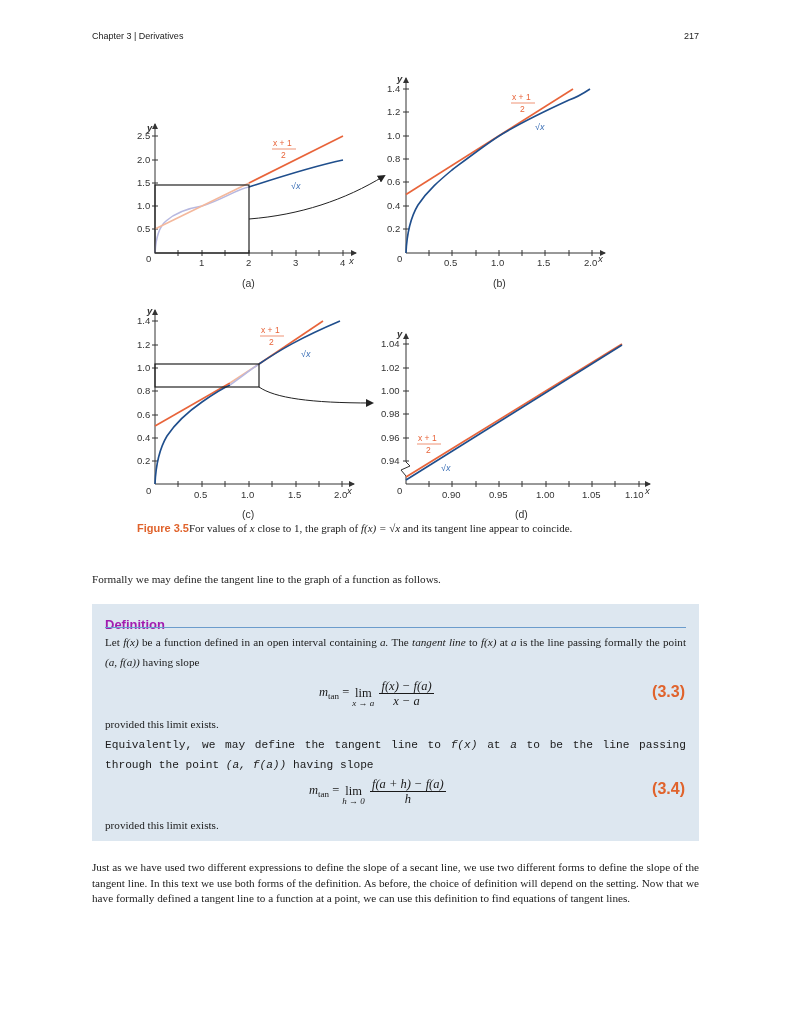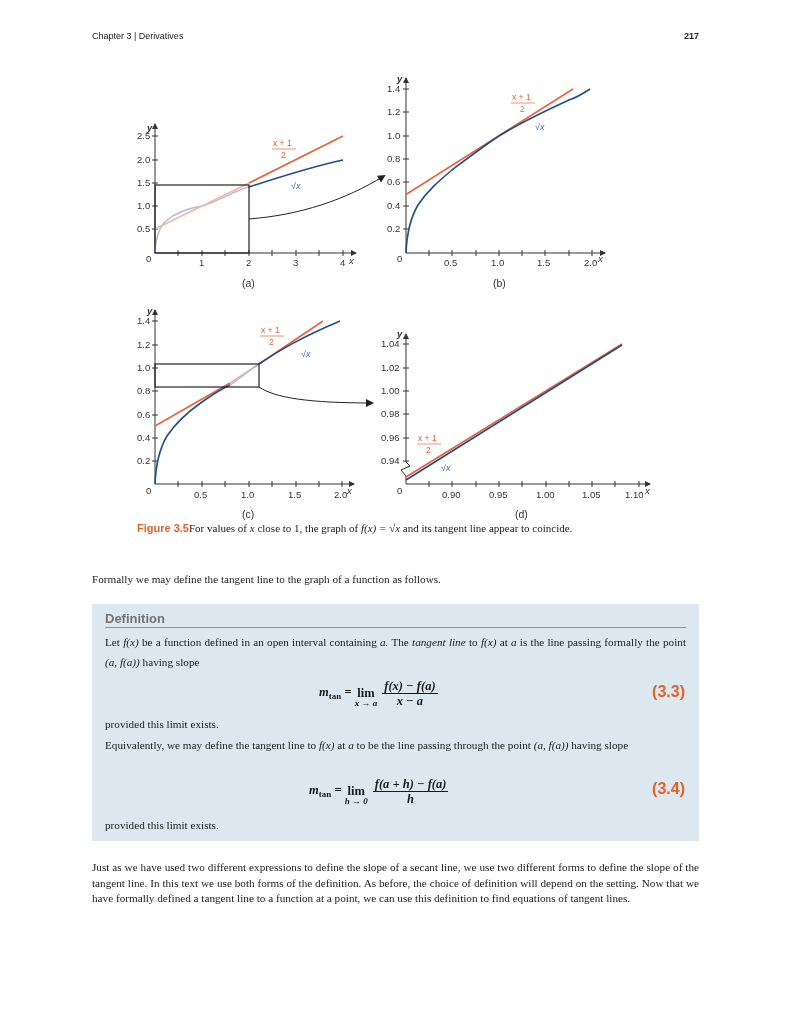--- a/index.html
+++ b/index.html
@@ -1,32 +1,32 @@
 <!DOCTYPE html>
 <html><head>
 <meta charset="utf-8">
 <style>
   html, body { margin: 0; padding: 0; background: #ffffff; }
   body { width: 791px; height: 1024px; position: relative; overflow: hidden; font-family: "Liberation Serif", serif; color: #1a1a1a; }
   .header { position: absolute; top: 31px; left: 92px; right: 92px; height: 14px; font-family: "Liberation Sans", sans-serif; font-size: 9px; color: #222; }
   .header .left { position: absolute; left: 0; top: 0; }
-  .header .right { position: absolute; right: 0; top: 0; font-weight: bold; }
+  .header .right { position: absolute; right: 0; top: 0; }
   svg.fig { position: absolute; left: 0; top: 0; }
   .fig text { font-family: "Liberation Sans", sans-serif; }
   .caption { position: absolute; top: 522px; left: 137px; font-size: 11px; white-space: nowrap; }
   .caption .fig-label { font-family: "Liberation Sans", sans-serif; font-weight: bold; color: #e0632c; margin-right: 0; }
   .caption i { font-style: italic; }
   .para { position: absolute; left: 92px; width: 607px; font-size: 11.2px; line-height: 15px; text-align: justify; }
   .intro { top: 572px; }
   .defbox { position: absolute; left: 92px; top: 604px; width: 607px; height: 237px; background: #dde7f0; }
-  .def-title { position: absolute; left: 13px; top: 7px; font-family: "Liberation Sans", sans-serif; font-weight: bold; font-size: 13px; color: #737373; }
+  .def-title { position: absolute; left: 13px; top: 13px; font-family: "Liberation Sans", sans-serif; font-weight: bold; font-size: 13px; color: #a21caf; }
   .def-rule { position: absolute; left: 13px; right: 13px; top: 23px; height: 1px; background: #6b9ccc; }
   .def-text { position: absolute; left: 13px; right: 13px; font-size: 11.2px; line-height: 20px; text-align: justify; }
   .def-text i, .math i { font-style: italic; }
-  .math { position: absolute; font-size: 12.5px; white-space: nowrap; font-weight: bold; }
+  .math { position: absolute; font-size: 12.5px; white-space: nowrap; }
   .eqnum { position: absolute; right: 14px; font-family: "Liberation Sans", sans-serif; font-weight: bold; font-size: 16px; color: #e0632c; }
   .frac { display: inline-block; vertical-align: middle; text-align: center; margin-left: 2px; }
   .frac .num { display: block; border-bottom: 1px solid #1a1a1a; padding: 0 2px; line-height: 14px; }
   .frac .den { display: block; line-height: 14px; }
   .lim { display: inline-block; vertical-align: middle; text-align: center; position: relative; top: 4px; }
   .lim .l1 { display: block; line-height: 11px; }
   .lim .l2 { display: block; font-size: 9px; line-height: 9px; font-style: italic; }
   .sub { font-size: 9px; vertical-align: -3px; }
   .outro { top: 860px; line-height: 15.5px; }
 </style>
@@ -271,21 +271,21 @@
 
   <div class="math" style="left:227px; top:75px;">
     <i>m</i><span class="sub">tan</span> =
     <span class="lim"><span class="l1">lim</span><span class="l2">x → a</span></span>
     <span class="frac"><i class="num">f(x) − f(a)</i><i class="den">x − a</i></span>
   </div>
   <div class="eqnum" style="top:79px;">(3.3)</div>
 
   <div class="def-text" style="top:110px;">provided this limit exists.</div>
 
-  <div class="def-text" style="top:131px;">
+  <div class="def-text" style="top:131px;font-family:Liberation Mono, monospace;">
     <span>Equivalently, we may define the tangent line to </span><i>f(x)</i><span> at </span><i>a</i><span> to be the line passing through the point </span><i>(a, f(a))</i><span> having slope</span>
   </div>
 
   <div class="math" style="left:217px; top:173px;">
     <i>m</i><span class="sub">tan</span> =
     <span class="lim"><span class="l1">lim</span><span class="l2">h → 0</span></span>
     <span class="frac"><i class="num">f(a + h) − f(a)</i><i class="den">h</i></span>
   </div>
   <div class="eqnum" style="top:176px;">(3.4)</div>
 

